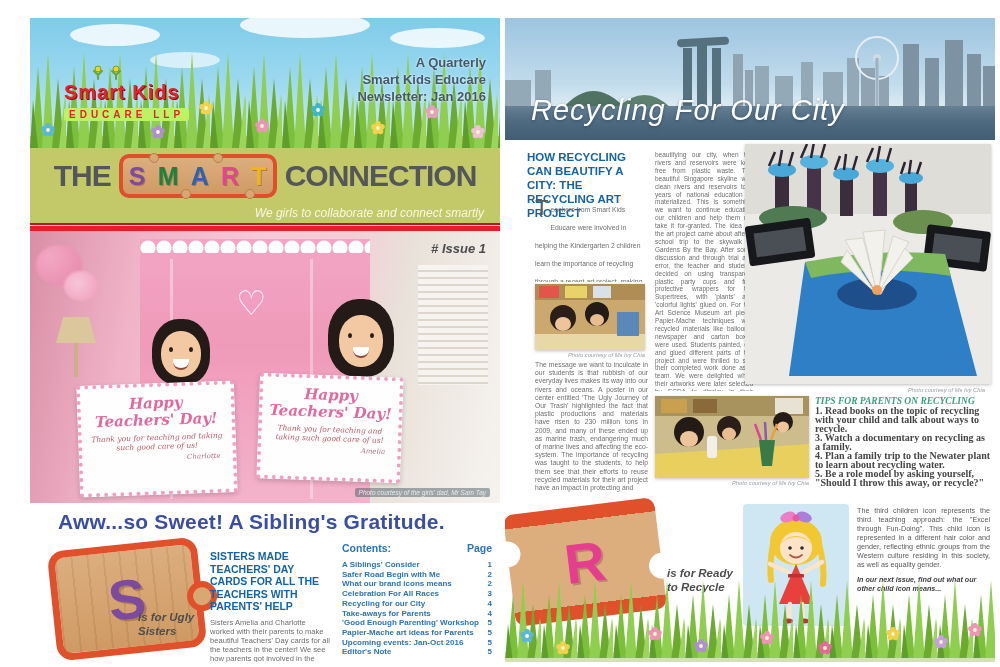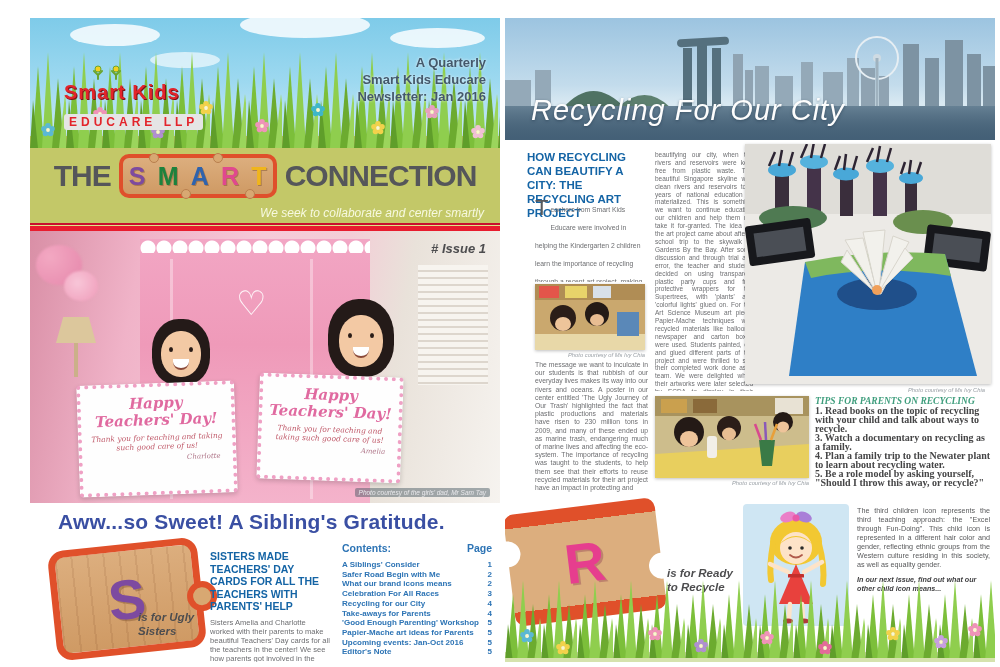--- a/index.html
+++ b/index.html
@@ -9,21 +9,21 @@
   #pageR{left:505px;width:490px;}
   .abs{position:absolute;}
 
   
   .sky{left:0;top:0;width:470px;height:118px;background:linear-gradient(to bottom,#7ecbe9,#9ed9f0 55%,#c7e9f6);}
   .cloud{background:#f4fbfe;border-radius:50%;opacity:.9;}
   .olive{left:0;top:118px;width:470px;height:95px;background:#c3c868;}
   .grassTop{left:0;top:30px;width:470px;height:100px;}
   .logo{left:34px;top:47px;width:170px;}
   .logo-main{font-size:20px;font-weight:800;color:#e3242b;letter-spacing:1px;text-shadow:1px 1px 0 #7a1317;}
-  .logo-sub{margin-top:10px;display:inline-block;background:#e5e5e5;border-radius:3px;padding:1px 5px;font-size:12px;font-weight:800;color:#e3242b;letter-spacing:4px;}
+  .logo-sub{margin-top:2px;display:inline-block;background:#bef264;border-radius:3px;padding:1px 5px;font-size:10px;font-weight:800;color:#e3242b;letter-spacing:4px;}
   .hdr-right{right:14px;top:36px;width:190px;text-align:right;font-size:13px;line-height:17px;font-weight:800;color:#44586b;text-shadow:0 0 3px rgba(255,255,255,.8);}
   .masthead{left:12px;top:132px;width:446px;height:52px;display:flex;align-items:center;justify-content:center;gap:8px;}
   .mast-word{font-size:30px;font-weight:800;color:#55565a;letter-spacing:-1px;}
   .puzzle-box{position:relative;display:flex;align-items:center;justify-content:space-around;width:158px;height:44px;background:linear-gradient(#dcae7e,#cf9a64);border:4px solid #df4f2b;border-radius:10px;box-sizing:border-box;}
   .puzzle-box .pl{font-size:25px;font-weight:800;text-shadow:1px 1px 0 rgba(90,50,20,.35);}
   .pl0{color:#7d4aa0}.pl1{color:#1c823d}.pl2{color:#2f63ad}.pl3{color:#e0488e}.pl4{color:#f0b51c}
   .knob{position:absolute;width:8px;height:8px;border-radius:50%;background:#d8a872;border:1px solid #b97f4e;}
   .tagline{right:16px;top:188px;width:320px;text-align:right;font-size:12px;font-style:italic;color:#f7f9e0;}
   .redbar{left:0;top:205px;width:470px;height:8px;background:linear-gradient(to bottom,#c8102e 0 2px,#dfe387 2px 3px,#e81c2e 3px 8px);}
   .photoL{left:0;top:213px;width:470px;height:272px;background:linear-gradient(100deg,#d98fa6 0%,#f0b3c8 22%,#f6c9d8 45%,#f3cdd6 62%,#e9e2da 75%,#f6f3ef 100%);overflow:hidden;}
@@ -145,21 +145,21 @@
       <span class="pl pl3">R</span>
       <span class="pl pl4">T</span>
       <span class="knob" style="left:26px;top:-5px;"></span>
       <span class="knob" style="left:58px;bottom:-5px;"></span>
       <span class="knob" style="left:90px;top:-5px;"></span>
       <span class="knob" style="left:122px;bottom:-5px;"></span>
     </span>
     <span class="mast-word">CONNECTION</span>
   </div>
 
-  <div class="abs tagline">We seek to collaborate and center smartly</div>
+  <div class="abs tagline">We girls to collaborate and connect smartly</div>
   <div class="abs redbar"></div>
 
   <div class="abs photoL">
 
     <div class="abs bloom" style="left:6px;top:14px;width:46px;height:40px;background:radial-gradient(circle at 30% 30%,#f3a8c2,#e587ab);"></div>
     <div class="abs bloom" style="left:34px;top:40px;width:34px;height:30px;background:radial-gradient(circle at 40% 40%,#f8c6d8,#ef9bb9);"></div>
     <div class="abs" style="left:26px;top:86px;">
       <div class="lampshade"></div>
       <div class="lampstem"></div>
     </div>

